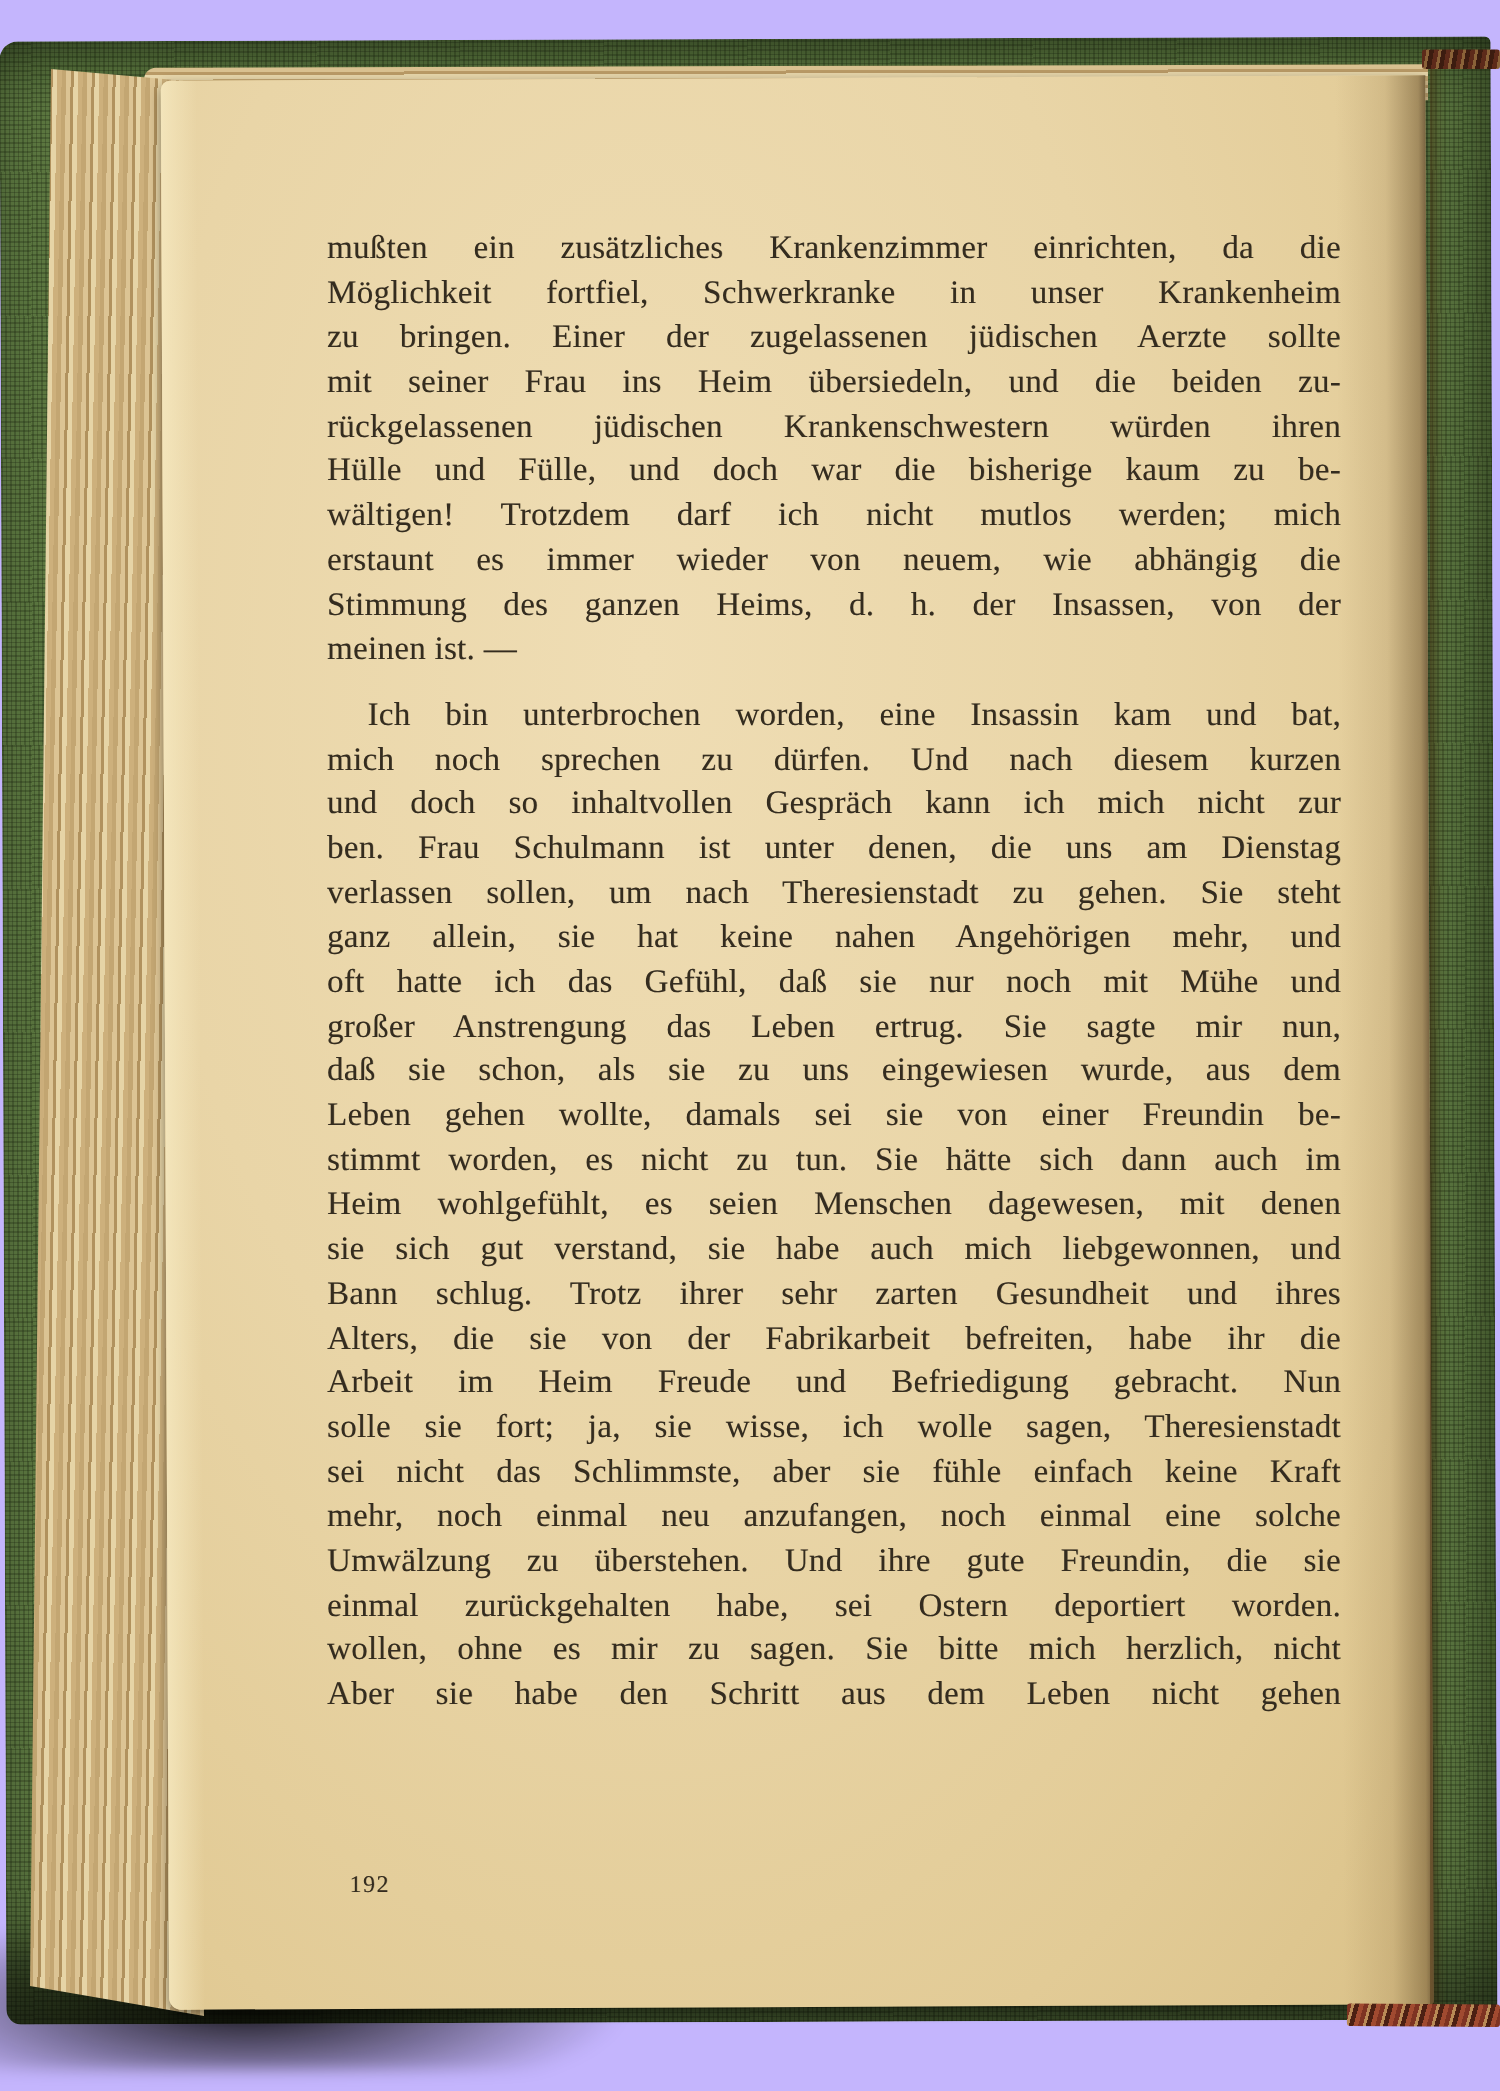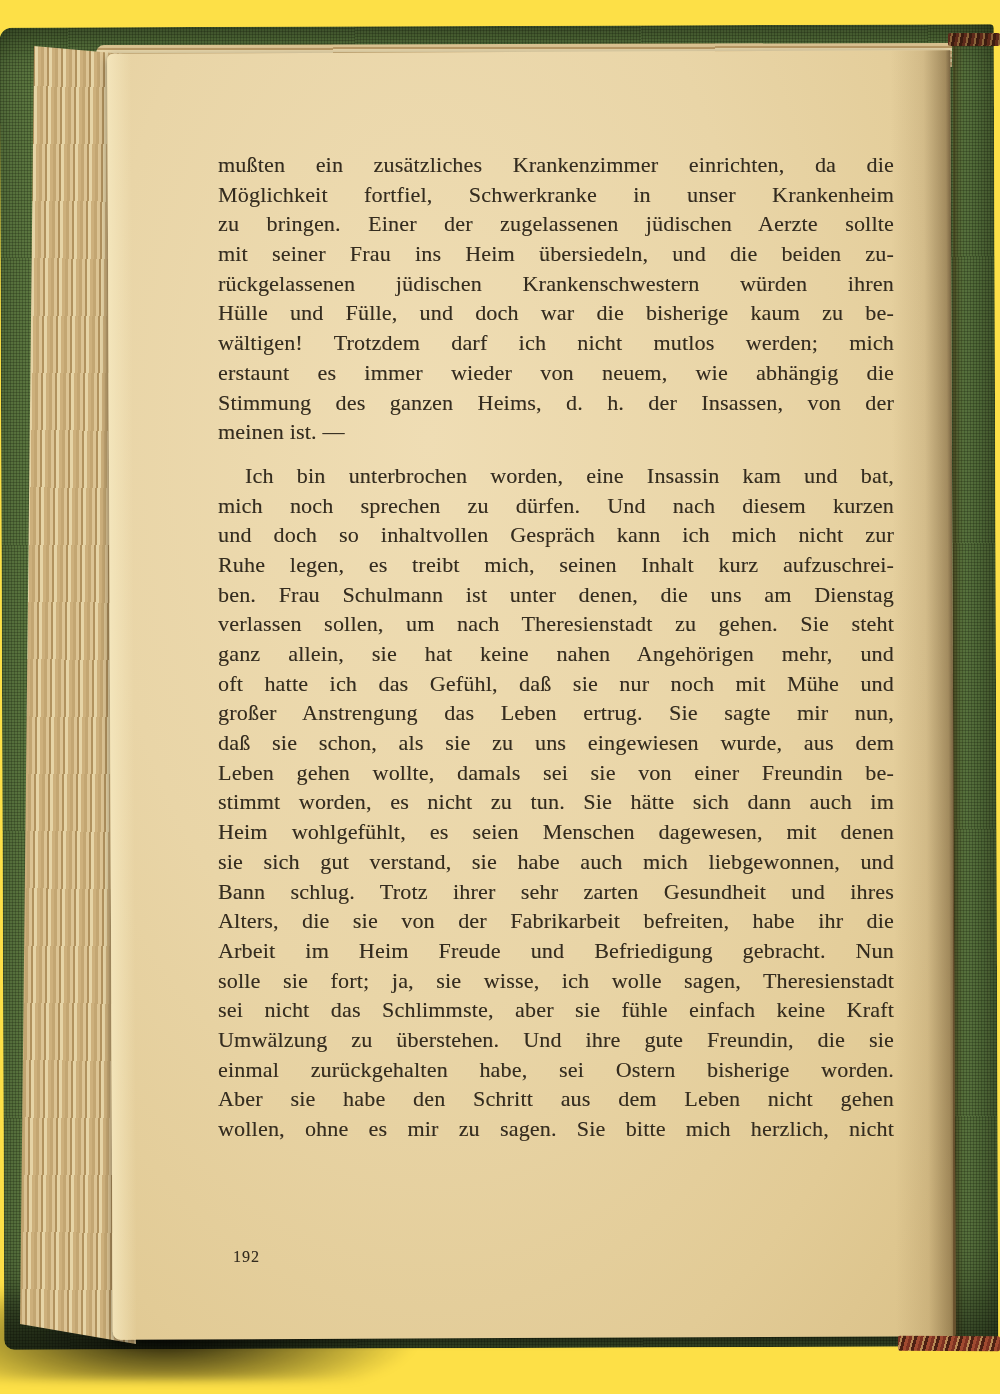--- a/index.html
+++ b/index.html
@@ -1,18 +1,18 @@
 <!DOCTYPE html>
 <html lang="de"><head>
 <meta charset="utf-8">
 <style>
   html,body{margin:0;padding:0;background:#0e0c08;}
   .scene{
     position:relative;width:1000px;height:1394px;overflow:hidden;
-    background:#fde047;
+    background:#c4b5fd;
     font-family:"Liberation Serif","DejaVu Serif",serif;
   }
   
   .cover{
     position:absolute;left:2px;top:26px;width:994px;height:1322px;
     background-color:#5e7a42;
     background-image:
       repeating-linear-gradient(0deg, rgba(28,38,16,.28) 0 1px, rgba(0,0,0,0) 1px 3px),
       repeating-linear-gradient(90deg, rgba(28,38,16,.28) 0 1px, rgba(0,0,0,0) 1px 3px);
     border-radius:12px 4px 4px 10px;
@@ -124,36 +124,36 @@
       <div class="line">mit seiner Frau ins Heim übersiedeln, und die beiden zu-</div>
       <div class="line">rückgelassenen jüdischen Krankenschwestern würden ihren</div>
       <div class="line">Hülle und Fülle, und doch war die bisherige kaum zu be-</div>
       <div class="line">wältigen! Trotzdem darf ich nicht mutlos werden; mich</div>
       <div class="line">erstaunt es immer wieder von neuem, wie abhängig die</div>
       <div class="line">Stimmung des ganzen Heims, d. h. der Insassen, von der</div>
       <div class="line para-end">meinen ist. —</div>
       <div class="line indent">Ich bin unterbrochen worden, eine Insassin kam und bat,</div>
       <div class="line">mich noch sprechen zu dürfen. Und nach diesem kurzen</div>
       <div class="line">und doch so inhaltvollen Gespräch kann ich mich nicht zur</div>
-      <div class="line">Ruhe legen, es treibt mich, seinen Inhalt kurz aufzuschrei-</div>
       <div class="line">ben. Frau Schulmann ist unter denen, die uns am Dienstag</div>
       <div class="line">verlassen sollen, um nach Theresienstadt zu gehen. Sie steht</div>
       <div class="line">ganz allein, sie hat keine nahen Angehörigen mehr, und</div>
       <div class="line">oft hatte ich das Gefühl, daß sie nur noch mit Mühe und</div>
       <div class="line">großer Anstrengung das Leben ertrug. Sie sagte mir nun,</div>
       <div class="line">daß sie schon, als sie zu uns eingewiesen wurde, aus dem</div>
       <div class="line">Leben gehen wollte, damals sei sie von einer Freundin be-</div>
       <div class="line">stimmt worden, es nicht zu tun. Sie hätte sich dann auch im</div>
       <div class="line">Heim wohlgefühlt, es seien Menschen dagewesen, mit denen</div>
       <div class="line">sie sich gut verstand, sie habe auch mich liebgewonnen, und</div>
       <div class="line">Bann schlug. Trotz ihrer sehr zarten Gesundheit und ihres</div>
       <div class="line">Alters, die sie von der Fabrikarbeit befreiten, habe ihr die</div>
       <div class="line">Arbeit im Heim Freude und Befriedigung gebracht. Nun</div>
       <div class="line">solle sie fort; ja, sie wisse, ich wolle sagen, Theresienstadt</div>
       <div class="line">sei nicht das Schlimmste, aber sie fühle einfach keine Kraft</div>
+      <div class="line">mehr, noch einmal neu anzufangen, noch einmal eine solche</div>
       <div class="line">Umwälzung zu überstehen. Und ihre gute Freundin, die sie</div>
-      <div class="line">einmal zurückgehalten habe, sei Ostern bisherige worden.</div>
+      <div class="line">einmal zurückgehalten habe, sei Ostern deportiert worden.</div>
+      <div class="line">wollen, ohne es mir zu sagen. Sie bitte mich herzlich, nicht</div>
       <div class="line">Aber sie habe den Schritt aus dem Leben nicht gehen</div>
-      <div class="line">wollen, ohne es mir zu sagen. Sie bitte mich herzlich, nicht</div>
     </div>
 
   <div class="page-number">192</div>
 </div>
 
 </body></html>

